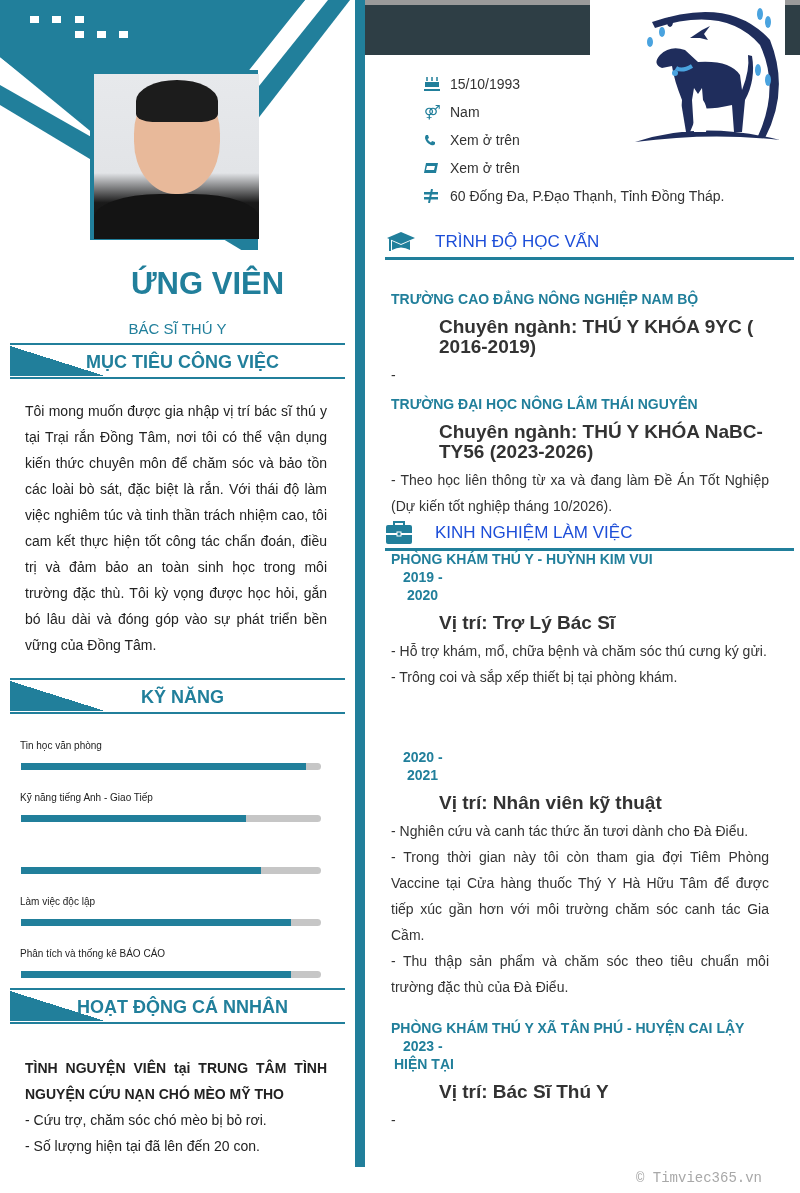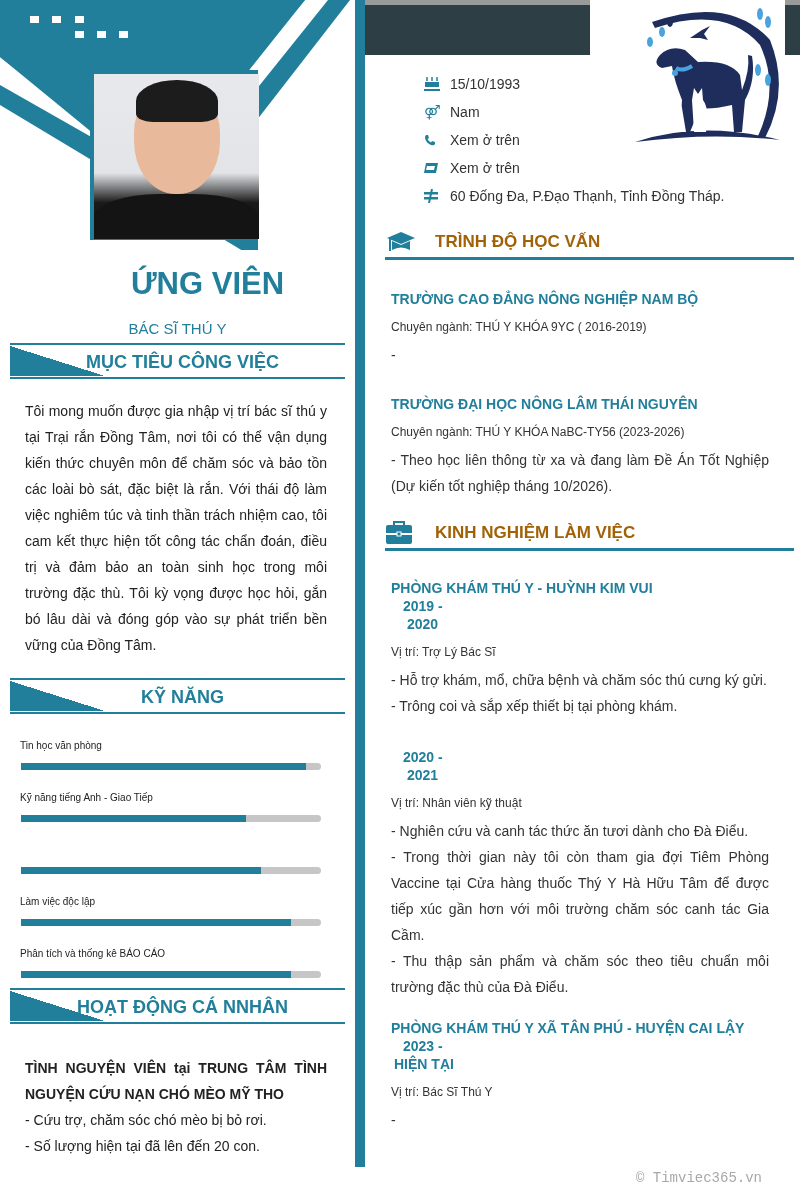--- a/index.html
+++ b/index.html
@@ -37,25 +37,25 @@
   .activity { position: absolute; left: 25px; top: 1043px; width: 302px; font-size: 14px; line-height: 26px; color: #222; }
   .activity .act-title { font-weight: bold; text-align: justify; text-align-last: left; margin-top: 12px; }
   
   .top-band { position: absolute; left: 365px; top: 0; width: 435px; height: 55px; background: #2e3e45; border-top: 5px solid #9a9a9a; }
   .logo-box { position: absolute; left: 590px; top: 0; width: 195px; height: 150px; background: #fff; }
   .contact { position: absolute; left: 400px; top: 70px; margin-left: 24px; }
   .contact-row { height: 28px; display: flex; align-items: center; font-size: 14px; color: #333; }
   .contact-row .ico { width: 26px; display: inline-flex; align-items: center; justify-content: flex-start; color: #217f9b; font-size: 14px; }
   .rsec-head { position: absolute; left: 385px; width: 409px; height: 34px; border-bottom: 3px solid #217f9b; }
   .rsec-head .ico { position: absolute; left: 0; top: 4px; width: 32px; height: 26px; }
-  .rsec-head .label { position: absolute; left: 50px; top: 6px; font-size: 17px; font-weight: bold; color: #a16207; }
+  .rsec-head .label { position: absolute; left: 50px; top: 6px; font-size: 17px; font-weight: normal; color: #1d4ed8; }
   .rblock { position: absolute; left: 391px; width: 378px; }
   .r-org { font-size: 14px; font-weight: bold; color: #217f9b; line-height: 18px; }
   .r-years { font-size: 14px; font-weight: bold; color: #217f9b; line-height: 18px; }
-  .r-sub { font-size: 12px; font-weight: normal; color: #333; line-height: 20px; margin-top: 9px; }
+  .r-sub { font-size: 19px; font-weight: bold; color: #333; line-height: 20px; margin-top: 9px; margin-left: 48px; }
   .r-desc { font-size: 14px; color: #333; line-height: 26px; margin-top: 5px; text-align: justify; }
   .r-desc p { margin: 0; }
   .watermark { position: absolute; left: 636px; top: 1170px; font-family: "Liberation Mono", "DejaVu Sans Mono", monospace; font-size: 14px; color: #a8a8a8; }
 </style>
 </head>
 <body>
 
 <div class="left-col">
   <svg class="hero-bg" width="355" height="250" viewBox="0 0 355 250">
     <polygon points="0,0 305,0 150,180 0,57" fill="#217f9b"></polygon>
@@ -233,21 +233,21 @@
     <svg width="28" height="24" viewBox="0 0 28 24">
         <path d="M9,4 L9,1 L19,1 L19,4" stroke="#217f9b" stroke-width="2" fill="none"></path>
         <rect x="1" y="4" width="26" height="19" rx="2" fill="#217f9b"></rect>
         <rect x="1" y="12" width="26" height="2" fill="#fff"></rect>
         <rect x="12" y="11" width="4" height="4" fill="#217f9b" stroke="#fff" stroke-width="1"></rect>
       </svg>
   </span>
   <span class="label">KINH NGHIỆM LÀM VIỆC</span>
 </div>
 
-<div class="rblock" style="top:579px">
+<div class="rblock" style="top:550px">
   <div class="r-org">PHÒNG KHÁM THÚ Y - HUỲNH KIM VUI</div>
   <div class="r-years" style="padding-left:12px">2019 -</div>
   <div class="r-years" style="padding-left:16px">2020</div>
   <div class="r-sub">Vị trí: Trợ Lý Bác Sĩ</div>
   <div class="r-desc">
     <p>- Hỗ trợ khám, mổ, chữa bệnh và chăm sóc thú cưng ký gửi.</p>
     <p>- Trông coi và sắp xếp thiết bị tại phòng khám.</p>
   </div>
 </div>
 

